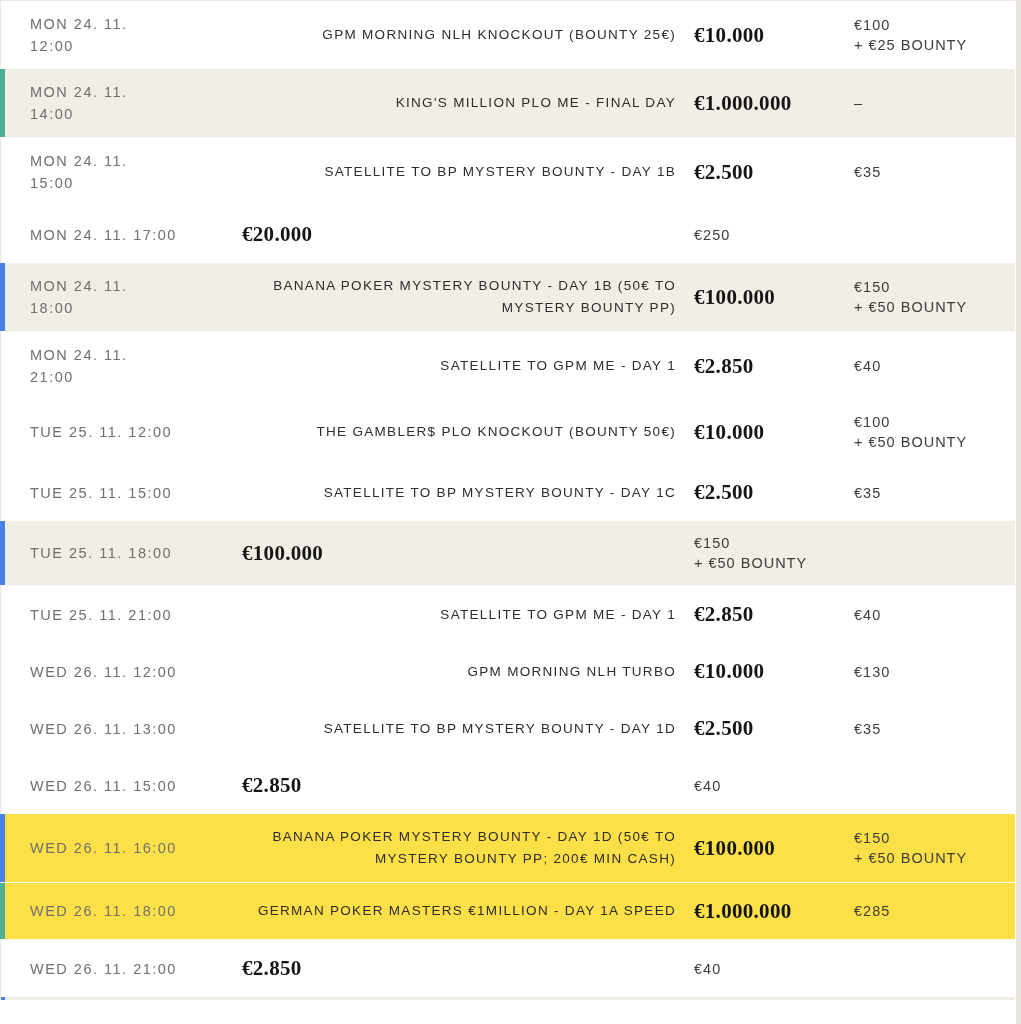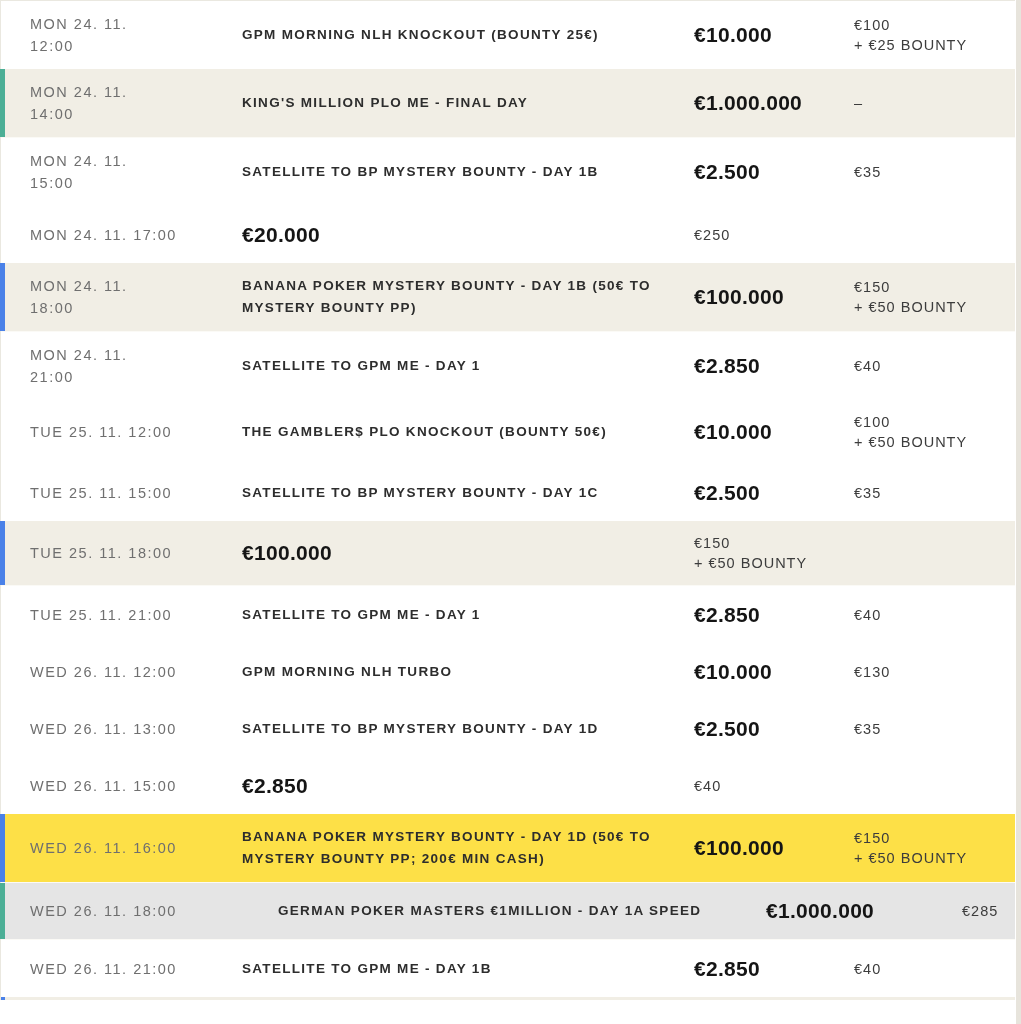--- a/index.html
+++ b/index.html
@@ -32,25 +32,25 @@
   .event-row.hl .cell-guarantee{}
   .hl-bar{
     position:absolute;left:-1px;top:0;bottom:0;width:5px;display:none;
   }
   .event-row.hl .hl-bar{display:block;}
   .cell-date{
     color:#6f6f6f;font-size:14.5px;line-height:22px;letter-spacing:1.5px;
     padding-right:10px;
   }
   .cell-title{
-    color:#2d2d2d;font-size:13.5px;font-weight:bold;line-height:22px;
-    letter-spacing:1.3px;padding-right:18px;
+    color:#2d2d2d;font-size:13.5px;font-weight:normal;line-height:22px;
+    letter-spacing:1.3px;padding-right:18px;text-align:right;
   }
   .cell-guarantee{
-    font-family:Liberation Sans, sans-serif;
+    font-family:Liberation Serif, serif;
     color:#151515;font-size:21px;font-weight:bold;letter-spacing:0.3px;
     white-space:nowrap;
   }
   .cell-buyin{
     color:#3c3c3c;font-size:14.5px;line-height:20px;letter-spacing:1px;
     padding-right:22px;
   }
   .partial-row{
     position:relative;height:3px;overflow:hidden;
   }
@@ -228,38 +228,37 @@
         <div>WED 26. 11. 16:00</div>
       </div>
     <div class="cell-title">BANANA POKER MYSTERY BOUNTY - DAY 1D (50€ TO MYSTERY BOUNTY PP; 200€ MIN CASH)</div>
     <div class="cell-guarantee">€100.000</div>
     <div class="cell-buyin">
         <div>€150</div>
         <div>+ €50 BOUNTY</div>
       </div>
   </div>
 
-  <div class="event-row hl" style="background: #e5e5e5; border-bottom: 1px solid rgb(251, 250, 246); gap: 36px;">
+  <div class="event-row hl" style="background: #fde047; border-bottom: 1px solid rgb(251, 250, 246);">
     <div class="hl-bar" style="background: rgb(76, 175, 150);"></div>
     <div class="cell-date">
         <div>WED 26. 11. 18:00</div>
       </div>
     <div class="cell-title">GERMAN POKER MASTERS €1MILLION - DAY 1A SPEED</div>
     <div class="cell-guarantee">€1.000.000</div>
     <div class="cell-buyin">
         <div>€285</div>
       </div>
   </div>
 
   <div class="event-row">
 
     <div class="cell-date">
         <div>WED 26. 11. 21:00</div>
       </div>
-    <div class="cell-title">SATELLITE TO GPM ME - DAY 1B</div>
     <div class="cell-guarantee">€2.850</div>
     <div class="cell-buyin">
         <div>€40</div>
       </div>
   </div>
 <div class="partial-row" style="background: rgb(241, 238, 229);">
       <div class="hl-bar" style="background: rgb(74, 129, 232);"></div>
     </div>
   </div>
 <div class="right-strip" id="right-strip" style="background: rgb(231, 228, 220);"></div>

